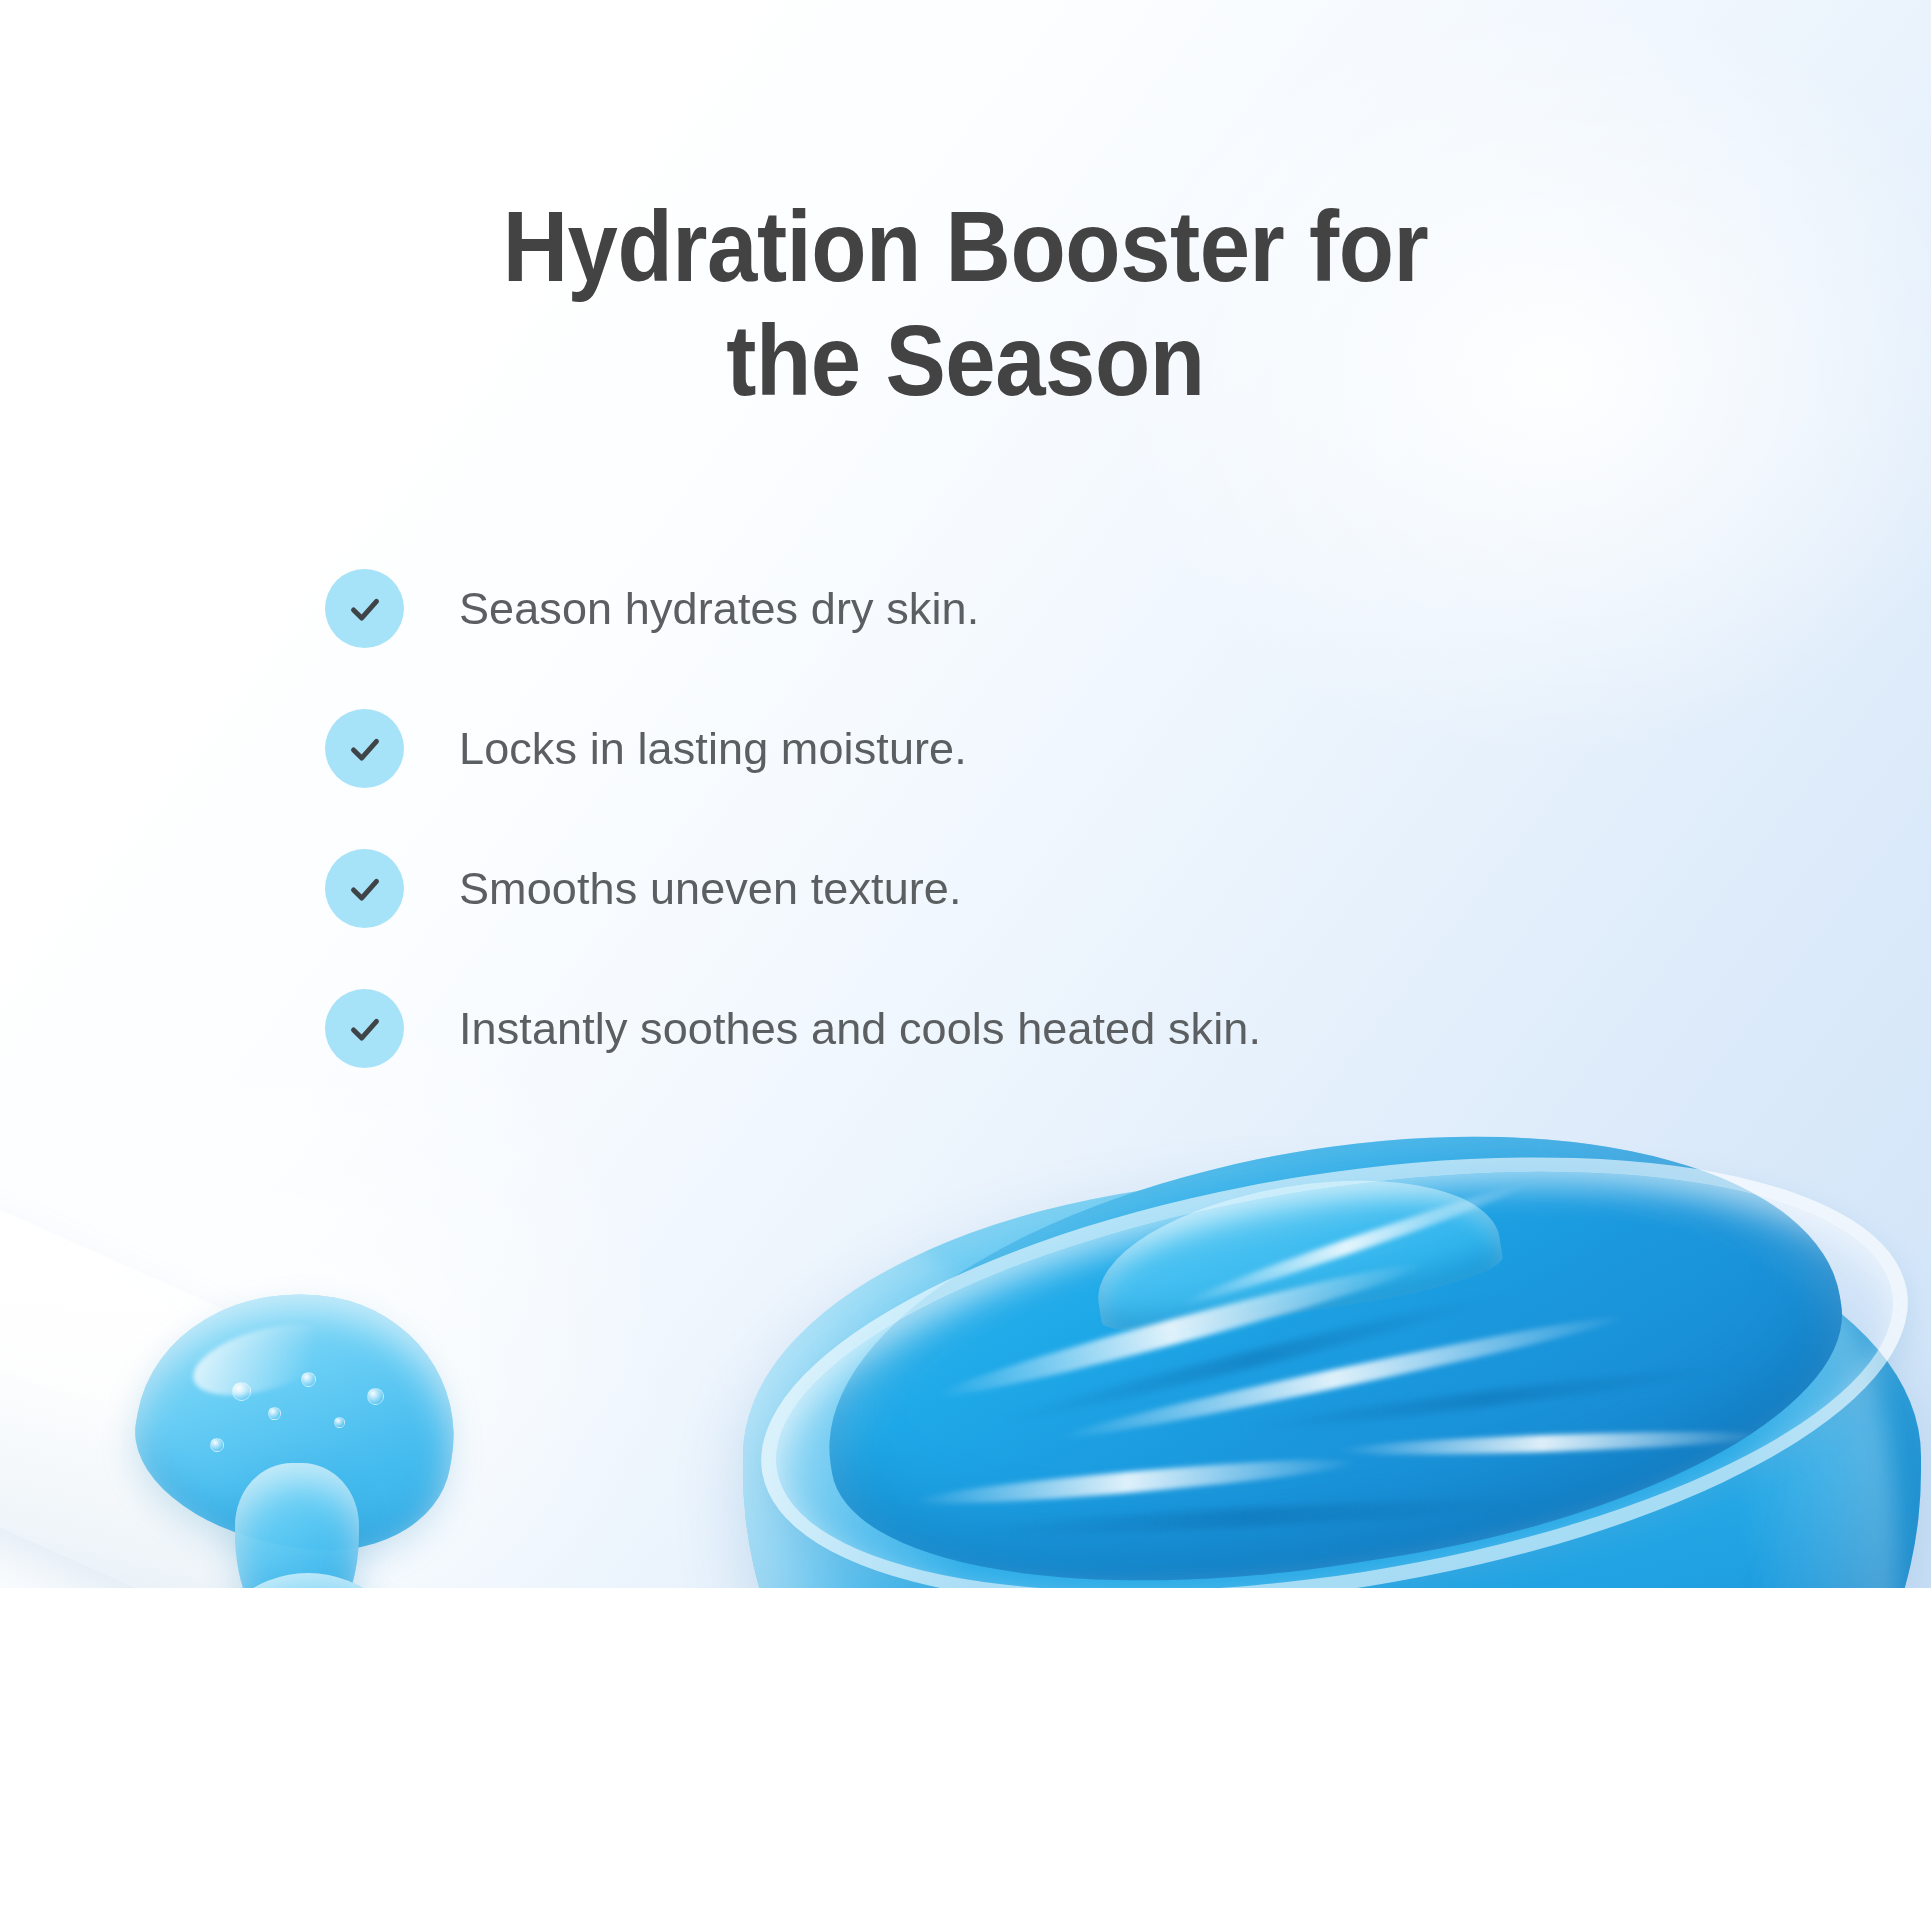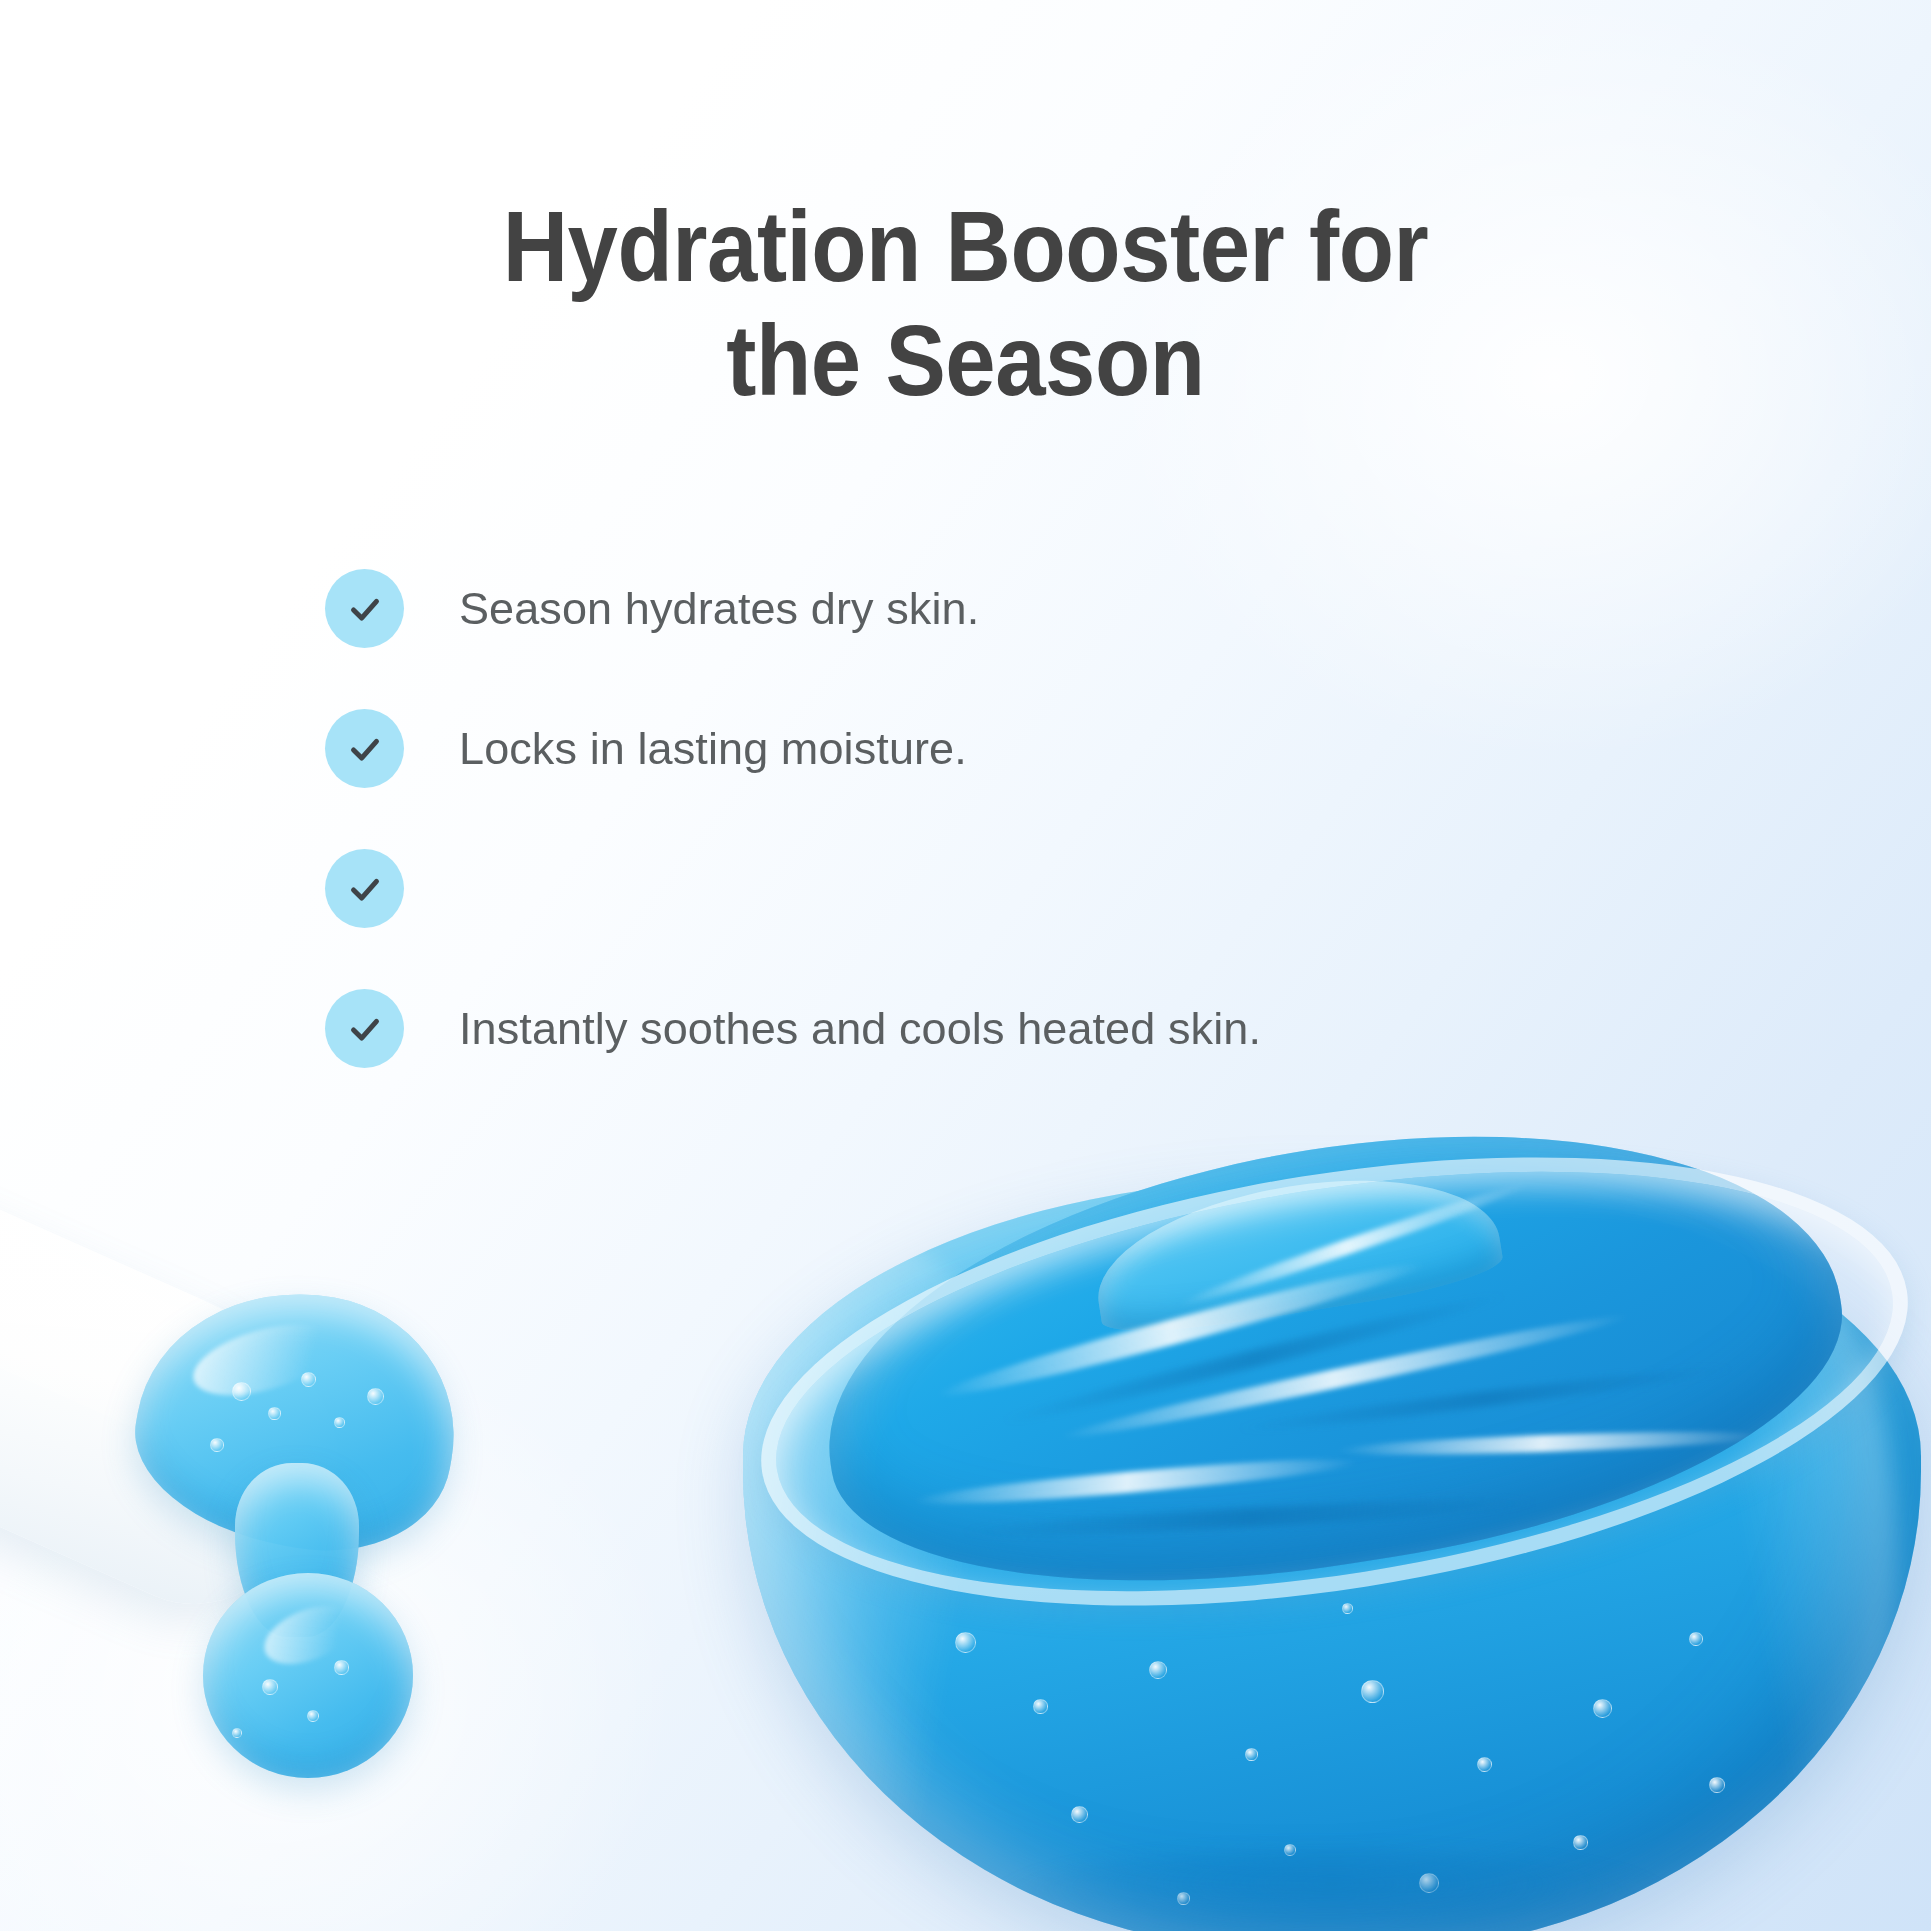--- a/index.html
+++ b/index.html
@@ -6,21 +6,21 @@
   * { margin:0; padding:0; box-sizing:border-box; }
   html,body { width:1931px; height:1931px; overflow:hidden; }
   body {
     font-family:"Liberation Sans", sans-serif;
     background:#ffffff;
     position:relative;
   }
 
   
   #stage {
-    position:absolute; inset:0; width:1931px; height:1931px;
+    position:absolute; inset:0; width:1931px; height:1588px;
     overflow:hidden;
     background:
       linear-gradient(128deg,
         #ffffff 0%, #ffffff 22%,
         #fbfdff 36%,
         #f2f8fe 50%,
         #e8f2fc 64%,
         #ddebfa 78%,
         #d4e6f9 92%,
         #cfe3f8 100%);
@@ -273,20 +273,21 @@
         </span>
         <span class="benefit-text">Locks in lasting moisture.</span>
       </li>
 
       <li class="benefit-row">
         <span class="check-badge">
           <svg width="44" height="44" viewBox="0 0 46 46" aria-hidden="true">
             <path d="M11 24 L19.5 32.5 L35 15" fill="none" stroke="#3f4448" stroke-width="5.2" stroke-linecap="round" stroke-linejoin="round"></path>
           </svg>
         </span>
+        <span class="benefit-text">Smooths uneven texture.</span>
       </li>
 
       <li class="benefit-row">
         <span class="check-badge">
           <svg width="44" height="44" viewBox="0 0 46 46" aria-hidden="true">
             <path d="M11 24 L19.5 32.5 L35 15" fill="none" stroke="#3f4448" stroke-width="5.2" stroke-linecap="round" stroke-linejoin="round"></path>
           </svg>
         </span>
         <span class="benefit-text">Instantly soothes and cools heated skin.</span>
       </li>

